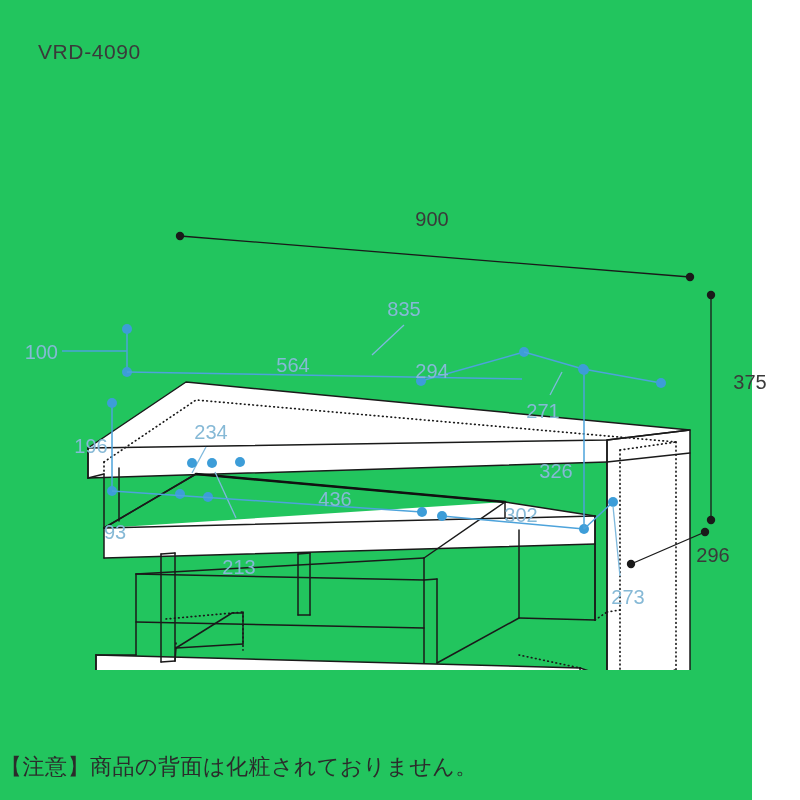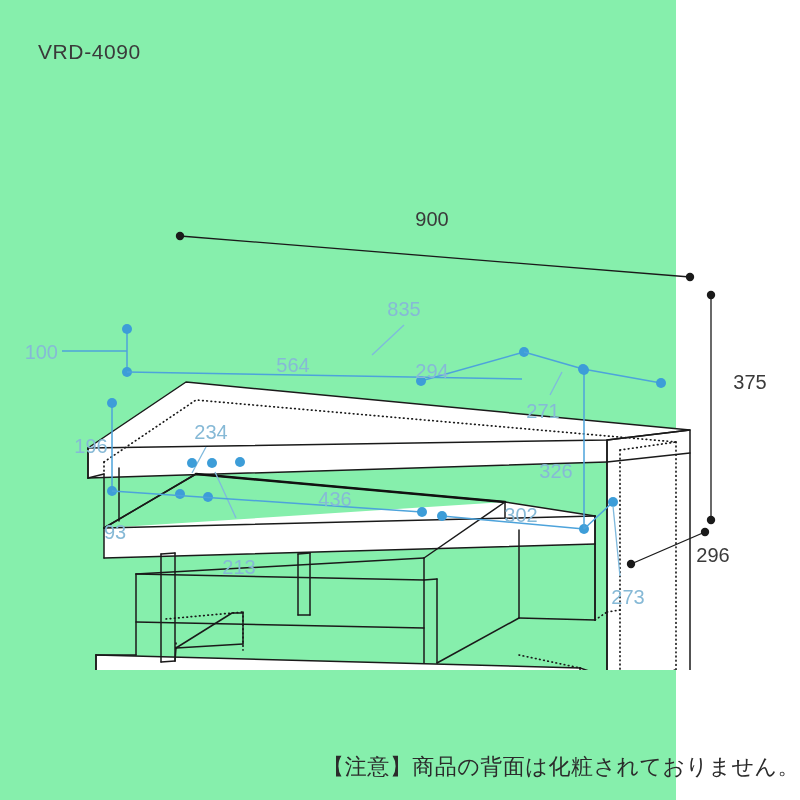--- a/index.html
+++ b/index.html
@@ -11,23 +11,23 @@
   body {
     width: 800px;
     height: 800px;
     font-family: "Liberation Sans", "DejaVu Sans", sans-serif;
     color: #333333;
     overflow: hidden;
     position: relative;
   }
   #page {
     position: relative;
-    width: 676px;
+    width: 752px;
     height: 800px;
-    background: #86efac;
+    background: #22c55e;
   }
   
   #header {
     position: absolute;
     top: 32px;
     left: 0;
     width: 800px;
     height: 40px;
     box-sizing: border-box;
     padding: 0 38px;
@@ -60,21 +60,21 @@
     display: block;
     width: 800px;
     height: 520px;
   }
   
   #footer {
     position: absolute;
     left: 0;
     bottom: 18px;
     width: 800px;
-    text-align: right;
+    text-align: left;
   }
   #caution-text {
     font-size: 22px;
     letter-spacing: 0.5px;
     color: #2b2b2b;
     white-space: nowrap;
   }
 </style>
 </head>
 <body>

